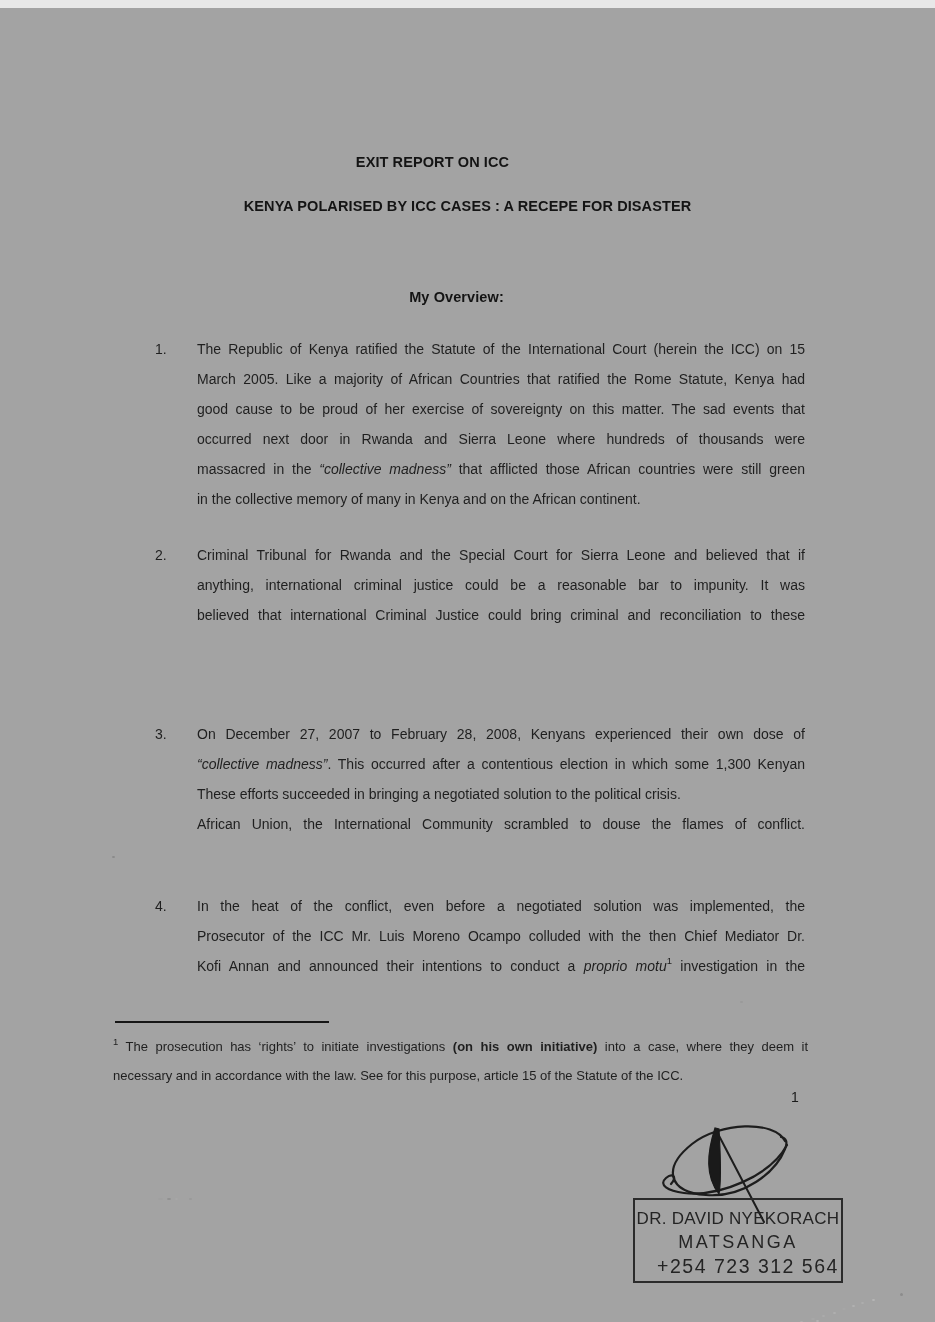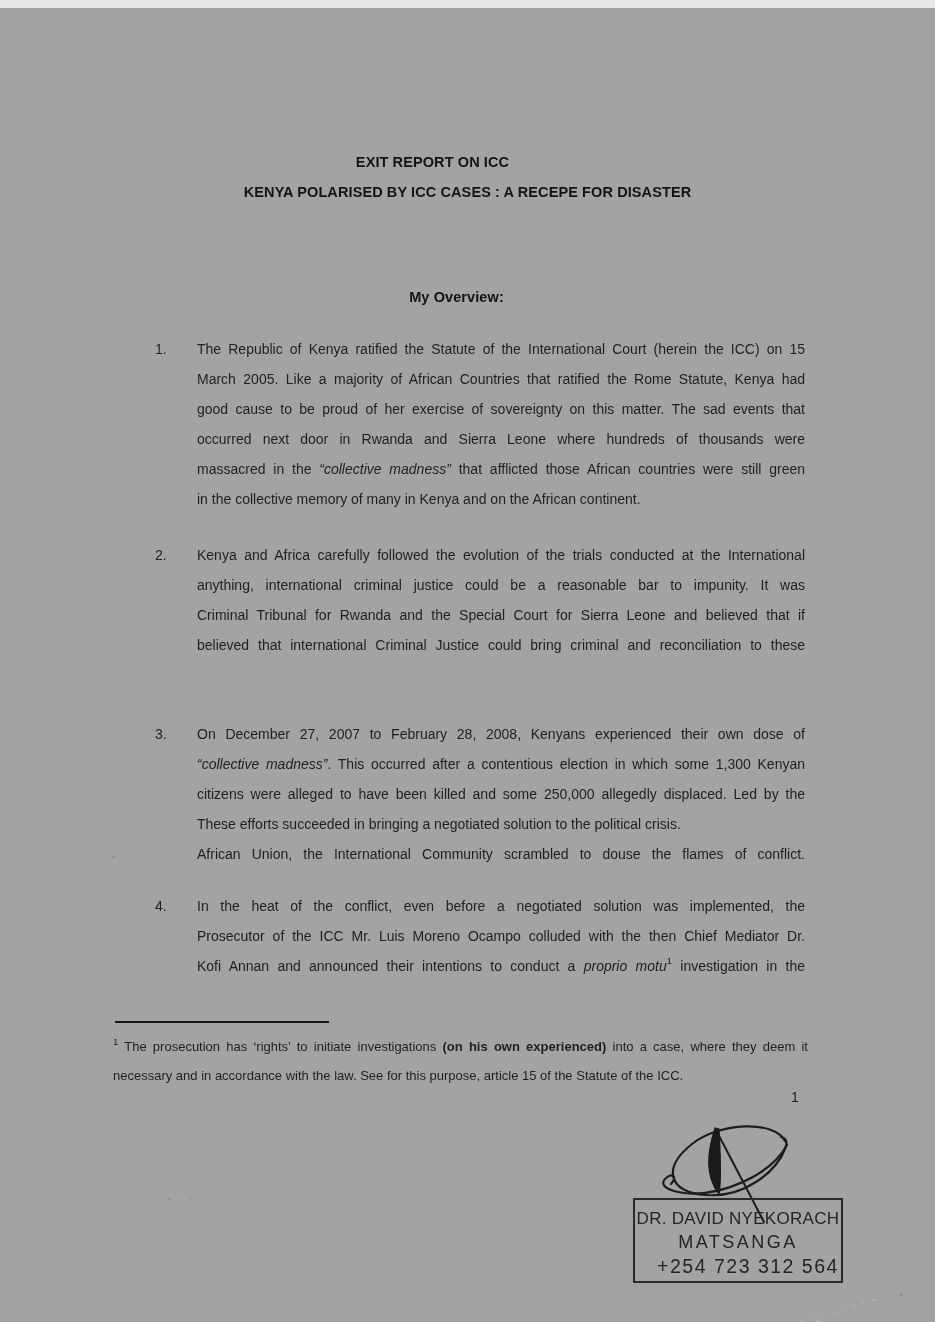--- a/index.html
+++ b/index.html
@@ -6,21 +6,21 @@
   .page{
     position:relative;width:935px;height:1322px;background:#a3a3a3;
     font-family:"Liberation Sans","DejaVu Sans",sans-serif;color:#1f1f1f;
     overflow:hidden;margin:8px auto;
   }
   .heading{
     position:absolute;left:0;width:935px;text-align:center;
     font-weight:bold;font-size:14.5px;color:#141414;letter-spacing:0.1px;
   }
   .h-title{top:146px;transform:translateX(-35px);}
-  .h-subtitle{top:176px;transform:translateX(0px);}
+  .h-subtitle{top:190px;transform:translateX(0px);}
   .h-overview{top:281px;transform:translateX(-11px);}
   .body-col{position:absolute;left:197px;top:326px;width:608px;}
   .para{position:absolute;left:0;width:608px;}
   .para.p0{top:0;}
   .para.p1{top:206px;}
   .para.p2{top:385px;}
   .para.p3{top:557px;}
   .num{position:absolute;left:-42px;top:0;line-height:30px;font-size:14px;}
   .line{
     line-height:30px;height:30px;overflow:hidden;font-size:14px;
@@ -64,44 +64,42 @@
         <span class="num">1.</span>
         <div class="line">The Republic of Kenya ratified the Statute of the International Court (herein the ICC) on 15</div>
         <div class="line">March 2005. Like a majority of African Countries that ratified the Rome Statute, Kenya had</div>
         <div class="line">good cause to be proud of her exercise of sovereignty on this matter. The sad events that</div>
         <div class="line">occurred next door in Rwanda and Sierra Leone where hundreds of thousands were</div>
         <div class="line">massacred in the <i>“collective madness”</i> that afflicted those African countries were still green</div>
         <div class="line lastline">in the collective memory of many in Kenya and on the African continent.</div>
       </div>
       <div class="para p1">
         <span class="num">2.</span>
-        <div class="line">Kenya and Africa carefully followed the evolution of the trials conducted at the International</div>
+        <div class="line">Criminal Tribunal for Rwanda and the Special Court for Sierra Leone and believed that if</div>
         <div class="line">anything, international criminal justice could be a reasonable bar to impunity. It was</div>
-        <div class="line">Criminal Tribunal for Rwanda and the Special Court for Sierra Leone and believed that if</div>
         <div class="line">believed that international Criminal Justice could bring criminal and reconciliation to these</div>
       </div>
       <div class="para p2">
         <span class="num">3.</span>
         <div class="line">On December 27, 2007 to February 28, 2008, Kenyans experienced their own dose of</div>
         <div class="line"><i>“collective madness”</i>. This occurred after a contentious election in which some 1,300 Kenyan</div>
-        <div class="line">citizens were alleged to have been killed and some 250,000 allegedly displaced. Led by the</div>
         <div class="line lastline">These efforts succeeded in bringing a negotiated solution to the political crisis.</div>
         <div class="line">African Union, the International Community scrambled to douse the flames of conflict.</div>
       </div>
       <div class="para p3">
         <span class="num">4.</span>
         <div class="line">In the heat of the conflict, even before a negotiated solution was implemented, the</div>
         <div class="line">Prosecutor of the ICC Mr. Luis Moreno Ocampo colluded with the then Chief Mediator Dr.</div>
         <div class="line">Kofi Annan and announced their intentions to conduct a <i>proprio motu</i><sup>1</sup> investigation in the</div>
       </div>
     </div>
 
   <div class="footnote-sep"></div>
   <div class="footnote" id="footnote">
-      <div class="fline"><sup>1</sup> The prosecution has ‘rights’ to initiate investigations <b>(on his own experienced)</b> into a case, where they deem it</div>
+      <div class="fline"><sup>1</sup> The prosecution has ‘rights’ to initiate investigations <b>(on his own initiative)</b> into a case, where they deem it</div>
       <div class="fline lastline">necessary and in accordance with the law. See for this purpose, article 15 of the Statute of the ICC.</div>
     </div>
 
   <div class="pageno">1</div>
 
   <svg class="sig" viewBox="0 0 260 118" xmlns="http://www.w3.org/2000/svg">
     <g fill="none" stroke="#1d1d1d" stroke-width="2.2" stroke-linecap="round">
 
       <path d="M187,33 C176,12 122,14 94,36 C64,60 70,84 108,87 C146,90 178,64 187,41 C190,34 188,30 183,29"></path>
 

